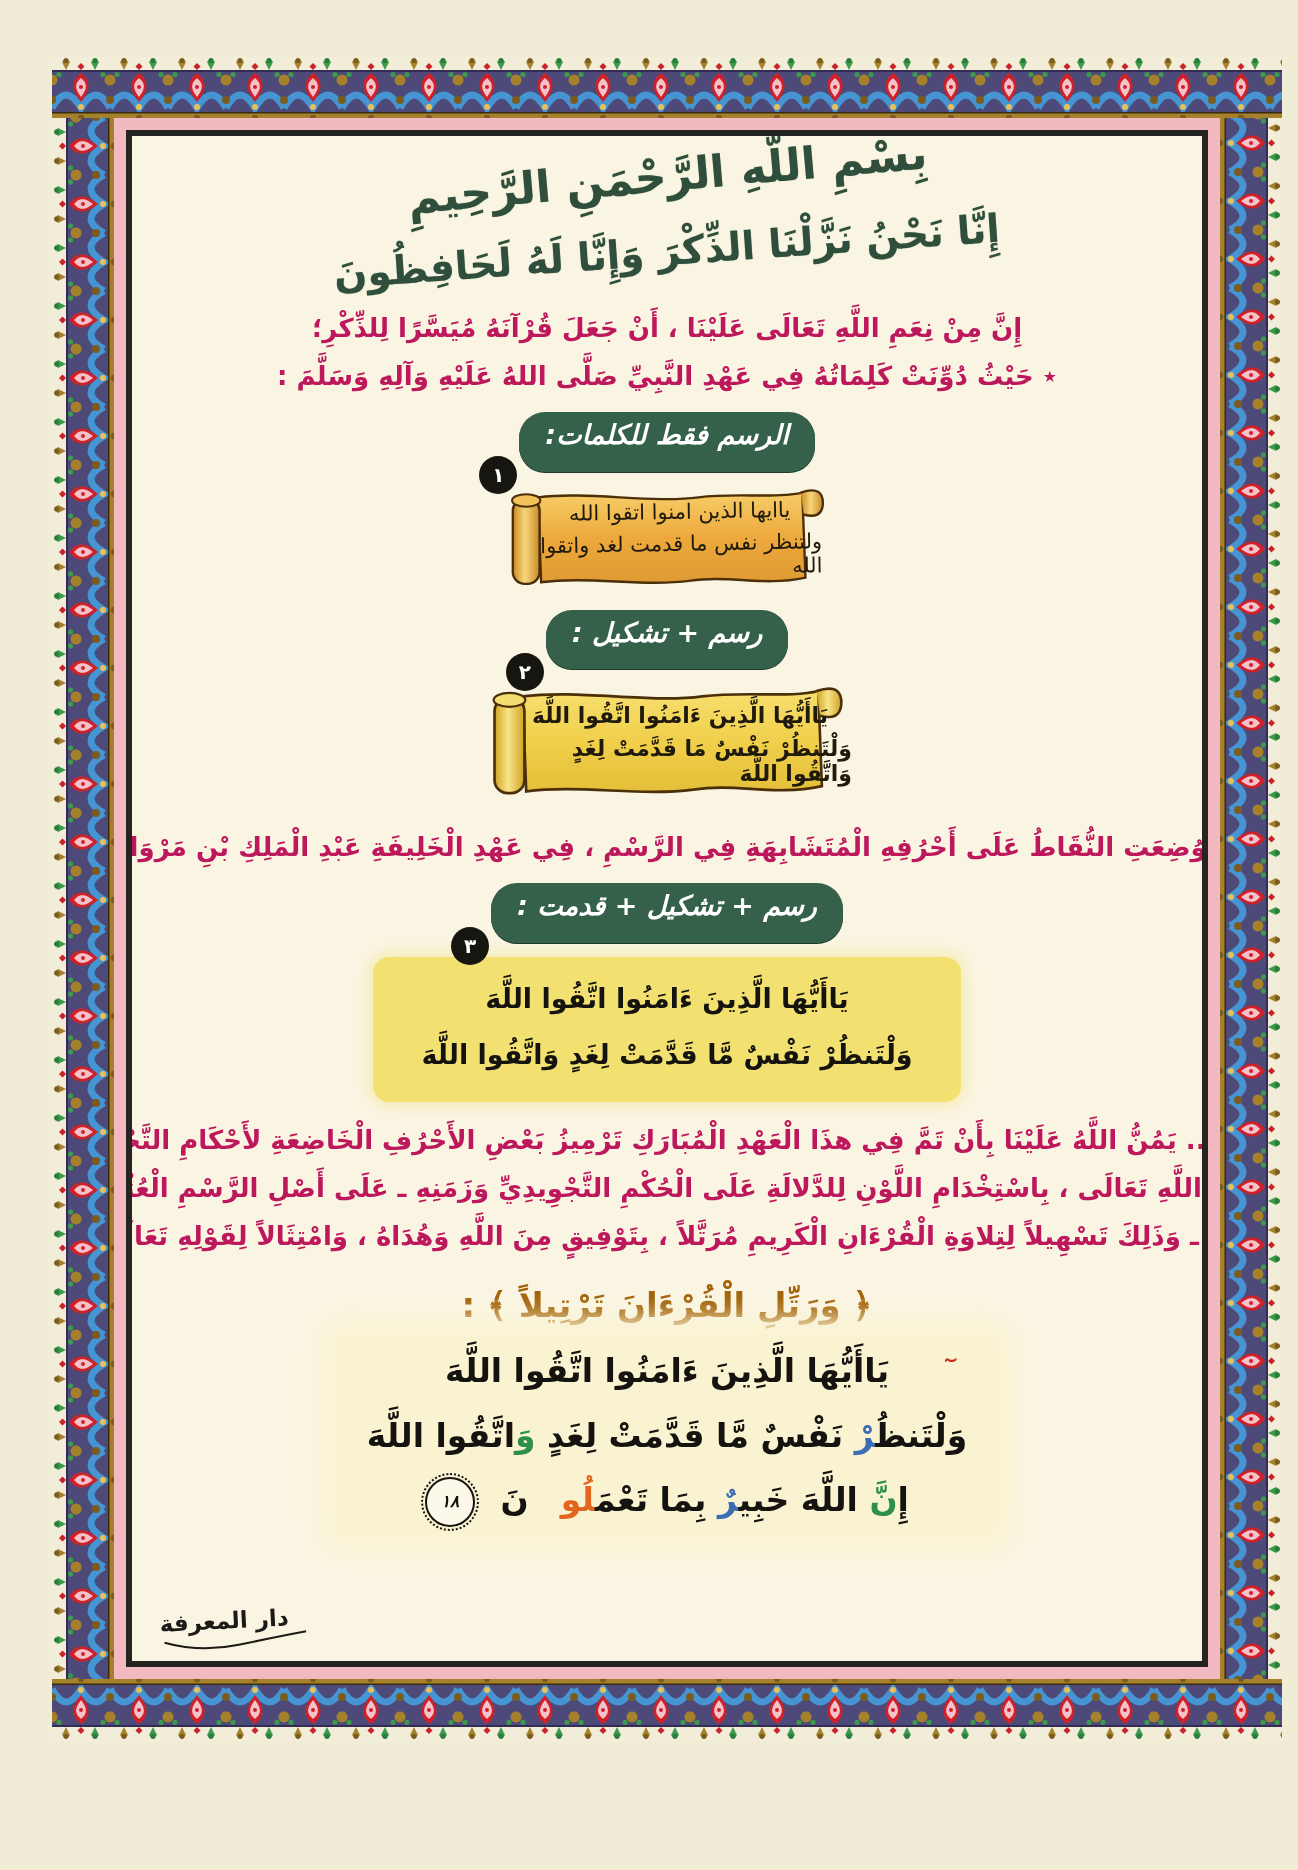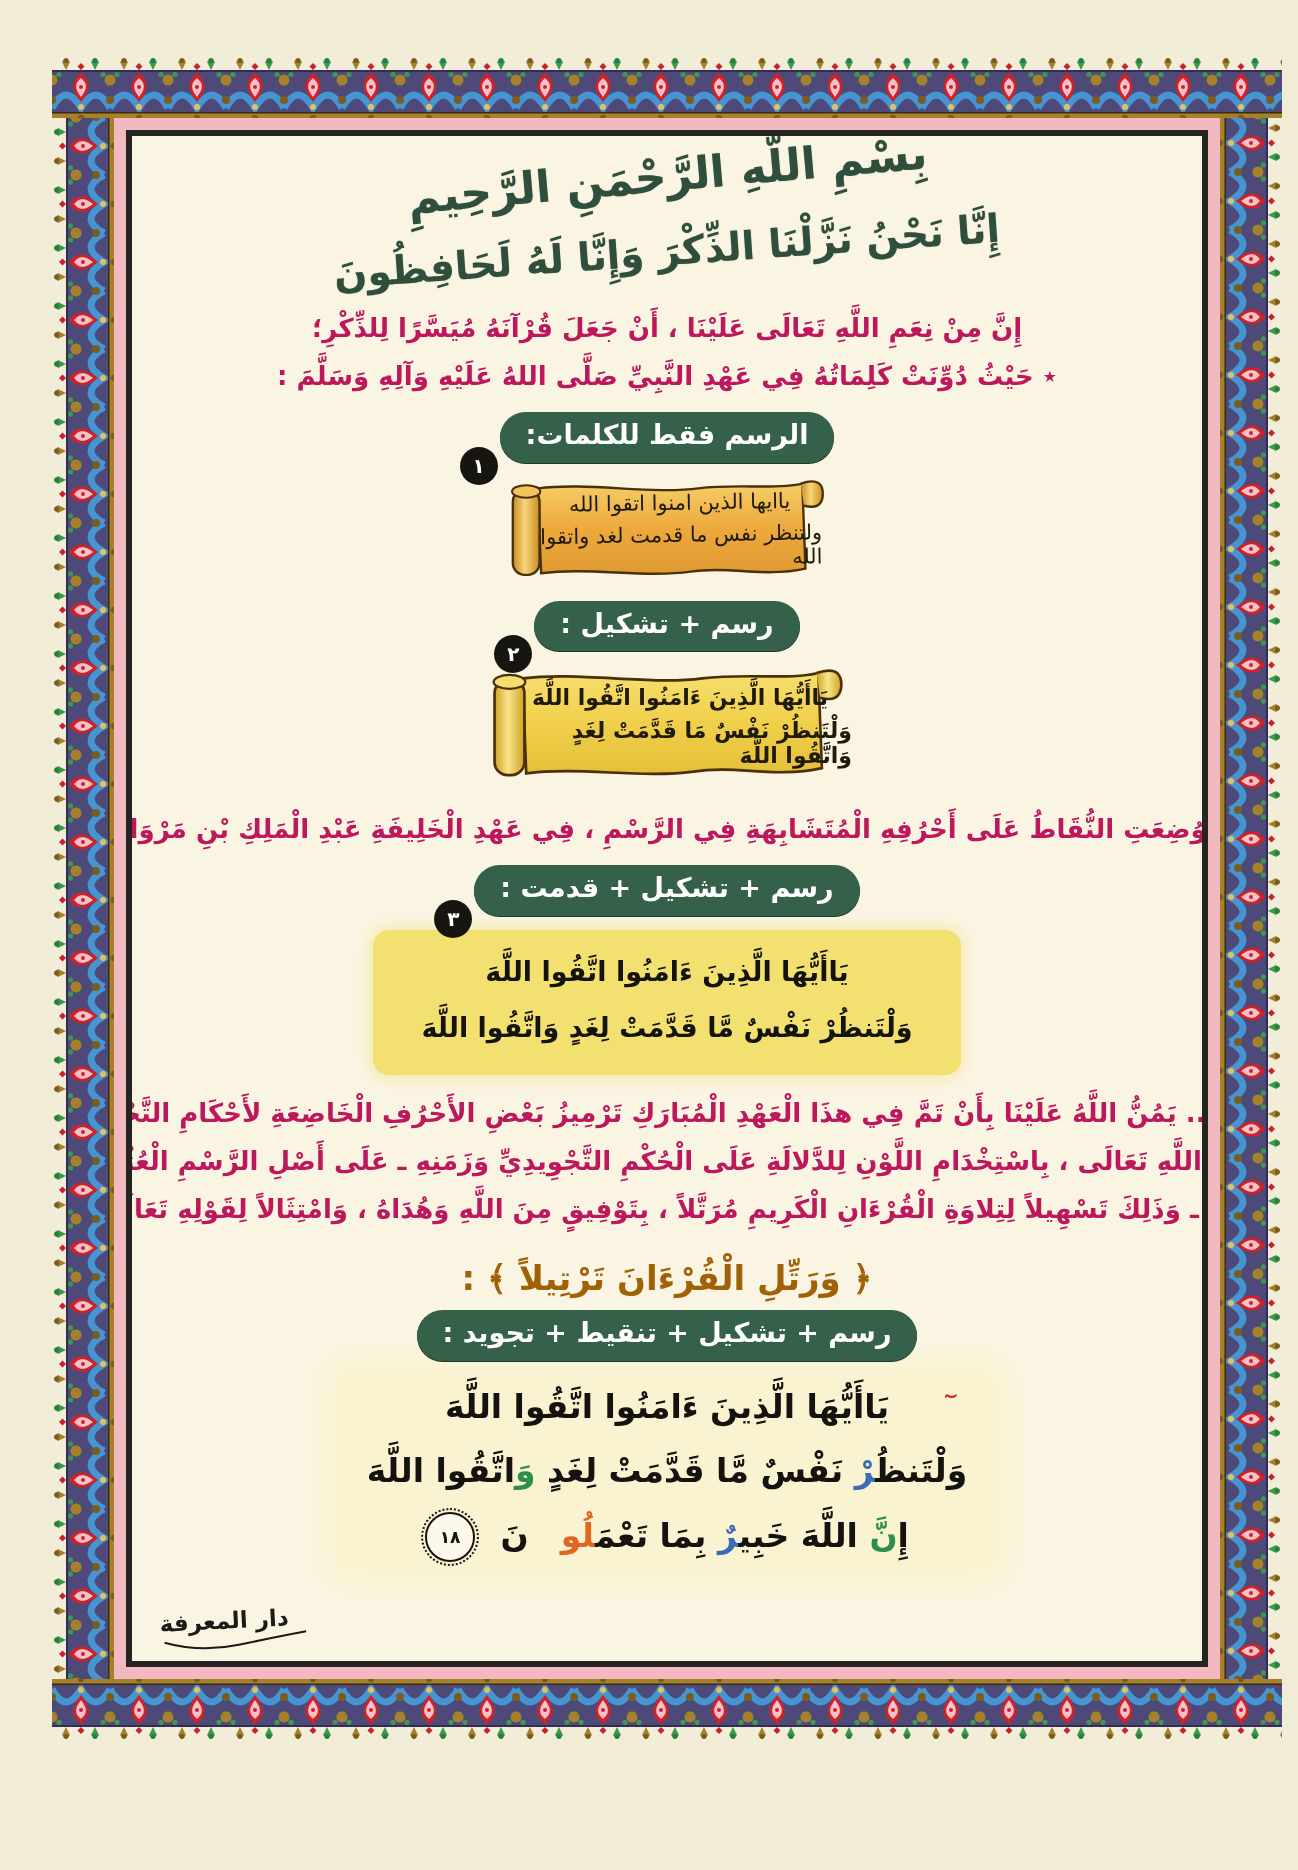--- a/index.html
+++ b/index.html
@@ -31,23 +31,23 @@
   .bodyline{
     font-size:26px;font-weight:bold;color:#be185d;line-height:1.85;
     text-align:center;white-space:nowrap;
   }
   .mt30{margin-top:30px}.mt16{margin-top:14px}
   
   .pill-row{margin-top:12px;position:relative;}
   .pill{
     display:inline-block;background:#35604a;color:#fff;
     font-size:27px;font-weight:bold;line-height:1.5;
-    padding:3px 26px 7px 26px;border-radius:26px;
+    padding:3px 26px 16px 26px;border-radius:26px;
     box-shadow:0 1px 0 #1d3a2c;
-    position:relative;z-index:2;
+    position:relative;z-index:2;font-style:italic;
   }
   .badge{
     position:absolute;left:-40px;bottom:-22px;z-index:3;
     width:38px;height:38px;border-radius:50%;
     background:#17150f;color:#fff;
     font-size:20px;font-weight:bold;
     display:flex;align-items:center;justify-content:center;
   }
   .badge:empty{display:none;}
   
@@ -78,21 +78,21 @@
     box-shadow:0 0 26px 16px #faf3d2;
     padding:4px 30px;
   }
   .tverse{font-size:33px;font-weight:bold;color:#15130f;line-height:1.95;white-space:nowrap;position:relative;}
   .madda{position:absolute;top:2px;right:24px;color:#d02b20;font-size:30px;}
   .ayah-marker{
     display:inline-flex;align-items:center;justify-content:center;
     width:46px;height:46px;border-radius:50%;
     border:2px solid #15130f;outline:2px dotted #15130f;outline-offset:2px;
     font-size:17px;font-weight:bold;color:#15130f;
-    vertical-align:middle;margin-right:14px;background:#fdf9ea;
+    vertical-align:middle;margin-right:14px;background:#fdf9ea;font-style:italic;
   }
   
   .publisher{
     position:absolute;left:28px;bottom:8px;text-align:left;
     color:#1c1a16;transform:rotate(-3deg);
   }
   .publisher .sig-text{font-size:23px;font-weight:bold;}
 </style>
 </head>
 <body>
@@ -221,24 +221,20 @@
     <div class="vline">يَاأَيُّهَا الَّذِينَ ءَامَنُوا اتَّقُوا اللَّهَ</div>
     <div class="vline">وَلْتَنظُرْ نَفْسٌ مَّا قَدَّمَتْ لِغَدٍ وَاتَّقُوا اللَّهَ</div>
   </div>
 
   <div class="bodyline mt16">٭ وَالآنَ... يَمُنُّ اللَّهُ عَلَيْنَا بِأَنْ تَمَّ فِي هذَا الْعَهْدِ الْمُبَارَكِ تَرْمِيزُ بَعْضِ الأَحْرُفِ الْخَاضِعَةِ لأَحْكَامِ التَّجْوِيدِ فِي</div>
   <div class="bodyline">كِتَابِ اللَّهِ تَعَالَى ، بِاسْتِخْدَامِ اللَّوْنِ لِلدَّلالَةِ عَلَى الْحُكْمِ التَّجْوِيدِيِّ وَزَمَنِهِ ـ عَلَى أَصْلِ الرَّسْمِ الْعُثْمَانِيِّ</div>
   <div class="bodyline">ذَاتِهِ ـ وَذَلِكَ تَسْهِيلاً لِتِلاوَةِ الْقُرْءَانِ الْكَرِيمِ مُرَتَّلاً ، بِتَوْفِيقٍ مِنَ اللَّهِ وَهُدَاهُ ، وَامْتِثَالاً لِقَوْلِهِ تَعَالَى :</div>
 
   <div class="quote">﴿ وَرَتِّلِ الْقُرْءَانَ تَرْتِيلاً ﴾ :</div>
 
-  <div class="pill-row">
-    <span class="pill">رسم + تشكيل + تنقيط + تجويد :</span>
-    
-  </div>
 
   <div class="tajweed-wrap">
     <div class="tverse">
       <span>يَاأَيُّهَا الَّذِينَ ءَامَنُوا اتَّقُوا اللَّهَ</span>
       <span class="madda">ٓ</span>
     </div>
     <div class="tverse"><span>وَلْتَنظُ</span><span style="color: rgb(58, 109, 180);">رْ</span><span> نَفْسٌ مَّا قَدَّمَتْ لِغَدٍ </span><span style="color: rgb(46, 143, 76);">وَ</span><span>اتَّقُوا اللَّهَ</span></div>
     <div class="tverse">
       <span><span>إِ</span><span style="color: rgb(46, 143, 76);">نَّ</span><span> اللَّهَ خَبِي</span><span style="color: rgb(58, 109, 180);">رٌ</span><span> بِمَا تَعْمَ</span><span style="color: rgb(226, 102, 31); margin-left: 32px;">لُو</span><span>نَ</span></span>
       <span class="ayah-marker">١٨</span>

